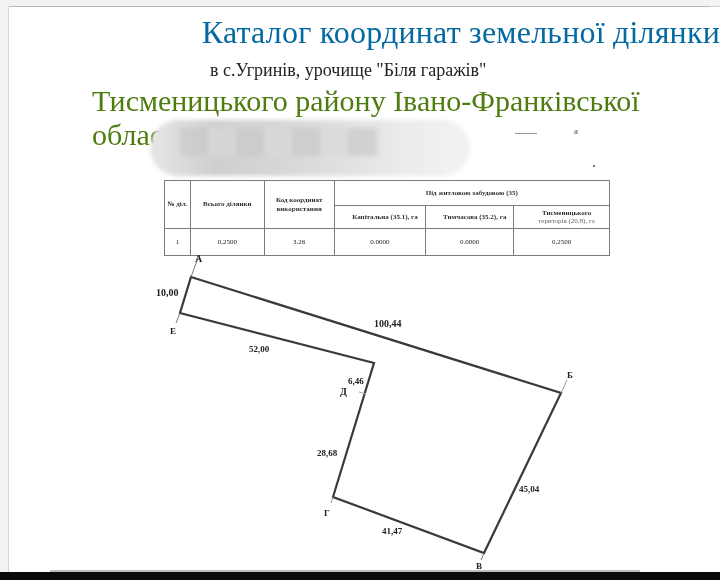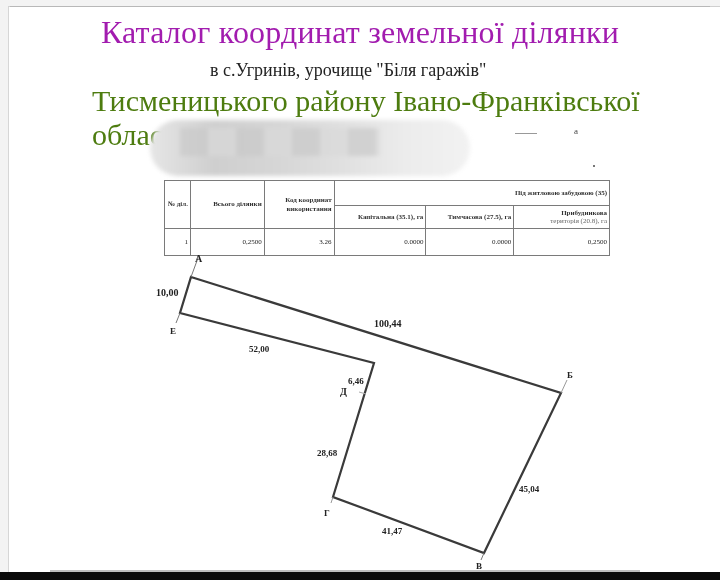--- a/index.html
+++ b/index.html
@@ -13,22 +13,22 @@
     position: absolute; left: 8px; top: 6px; width: 712px; height: 566px;
     background: #ffffff;
     border-left: 1px solid #d6d6d6;
     border-top: 1px solid #cfcfcf;
   }
   .top-rule {
     position: absolute; left: 10px; top: 6px; width: 700px; height: 1px;
     background: #b8b8b8;
   }
   .title {
-    position: absolute; left: 0; width: 720px; top: 14px; text-align: center;
-    font-size: 32px; letter-spacing: 0.2px; color: #a21caf;
+    position: absolute; left: 0; width: 720px; top: 14px; text-align: right;
+    font-size: 32px; letter-spacing: 0.2px; color: #0369a1;
   }
   .subtitle {
     position: absolute; left: 210px; top: 60px;
     font-size: 18px; color: #222;
   }
   .subtitle2 {
     position: absolute; left: 92px; top: 84px;
     font-size: 30px; color: #4d7c0f;
   }
   .blur-block {
@@ -46,21 +46,21 @@
   .faint-a { position:absolute; left:574px; top:126px; font-size:9px; color:#444; }
   .faint-dot { position:absolute; left:593px; top:165px; width:2px; height:2px; background:#777; }
 
   table.catalog {
     position: absolute; left: 164px; top: 180px; width: 446px;
     border-collapse: collapse;
     font-size: 7px; color: #333;
     font-family: "Liberation Serif", serif;
   }
   table.catalog td, table.catalog th {
-    border: 1px solid #7a7a7a; text-align: right; vertical-align: middle;
+    border: 1px solid #7a7a7a; text-align: center; vertical-align: middle;
     padding: 1px 2px; font-weight: bold; line-height: 1.15;
   }
   table.catalog th { font-weight: bold; }
   table.catalog tr.row-h1 th { height: 22px; }
   table.catalog tr.row-h2 th { height: 20px; padding-left: 12px; }
   table.catalog tr.data-row td { height: 24px; font-weight: normal; color:#222; }
   .lighter { color:#666; font-weight: normal; }
 
   svg.plan { position: absolute; left: 0; top: 0; width: 720px; height: 580px; }
   .plan text { font-family: "Liberation Serif", serif; font-weight: bold; fill: #222; }
@@ -98,23 +98,23 @@
   </colgroup>
   <tbody>
       <tr class="row-h1">
     <th rowspan="2">№ діл.</th>
     <th rowspan="2">Всього ділянки</th>
     <th rowspan="2">Код координат використання</th>
     <th colspan="3">Під житловою забудовою (35)</th>
   </tr>
   <tr class="row-h2">
     <th>Капітальна (35.1), га</th>
-    <th>Тимчасова (27.5), га</th>
+    <th>Тимчасова (35.2), га</th>
     <th>
-      <span>Прибудинкова</span><br>
+      <span>Тисменицького</span><br>
       <span class="lighter">територія (20.8), га</span>
     </th>
   </tr>
   <tr class="data-row">
     <td>1</td>
     <td>0,2500</td>
     <td>3.26</td>
     <td>0.0000</td>
     <td>0.0000</td>
     <td>0,2500</td>

